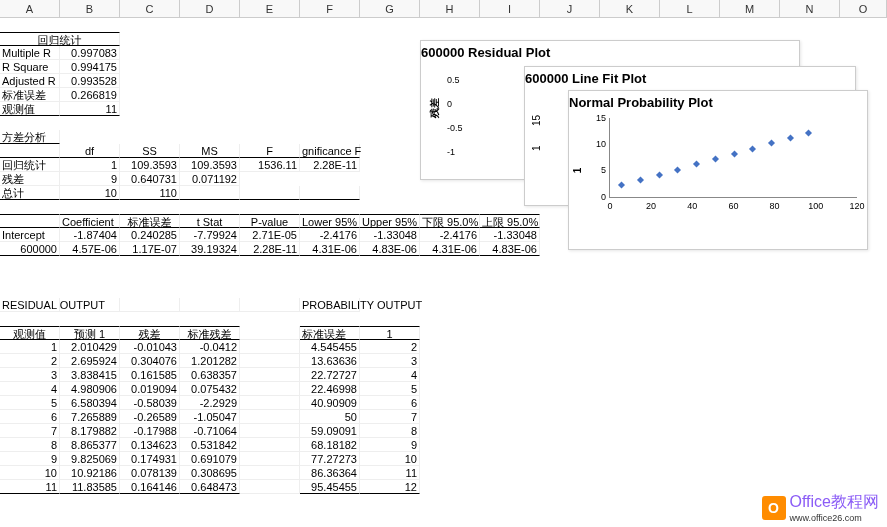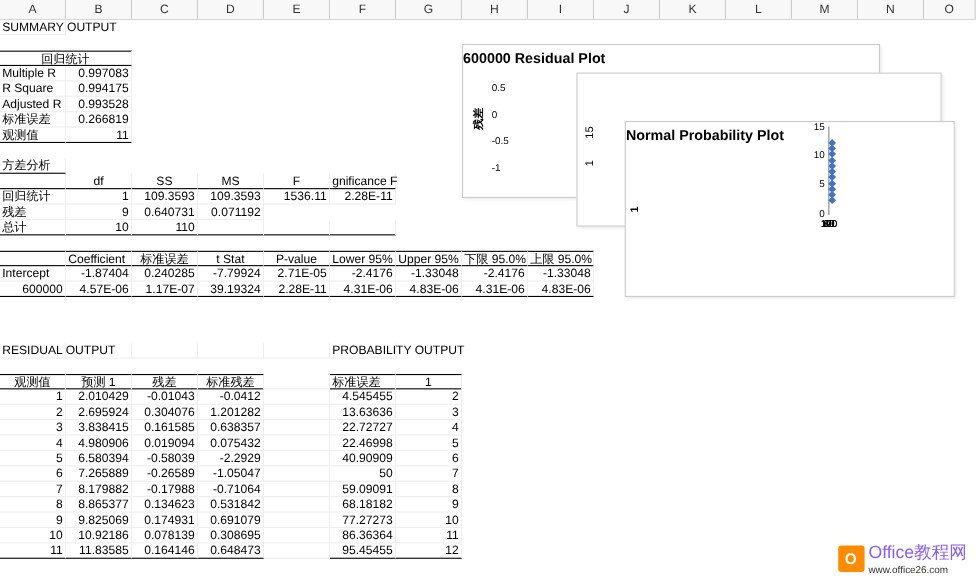--- a/index.html
+++ b/index.html
@@ -20,21 +20,21 @@
   .c { text-align: center; }
   .bb { border-bottom: 1px solid #000 !important; }
   .bt { border-top: 1px solid #000 !important; }
   
   .chart-stack { position: absolute; top: 40px; left: 420px; width: 450px; height: 210px; }
   .chart { position: absolute; background: #fff; border: 1px solid #ccc; box-shadow: 1px 1px 3px rgba(0,0,0,0.1); }
   .chart-title { font-weight: bold; font-size: 13px; text-align: left; padding: 4px 0; font-family: Arial, sans-serif; }
   
   .chart1 { top: 0; left: 0; width: 380px; height: 140px; }
   .chart2 { top: 26px; left: 104px; width: 332px; height: 140px; }
-  .chart3 { top: 50px; left: 148px; width: 300px; height: 160px; display: flex; flex-direction: row; margin-top: 20px; }
+  .chart3 { top: 50px; left: 148px; width: 300px; height: 160px; display: flex; flex-direction: column; }
   
   .plot-area { position: relative; margin: 4px 10px 4px 40px; height: 80px; border-left: 1px solid #888; border-bottom: 1px solid #888; }
   .ylabel { position: absolute; left: -28px; width: 24px; text-align: right; font-size: 9px; transform: translateY(-50%); }
   .xlabel { position: absolute; bottom: -14px; transform: translateX(-50%); font-size: 9px; }
   .axis-title-x { text-align: center; font-size: 10px; font-weight: bold; margin-top: 16px; }
   .point { position: absolute; width: 5px; height: 5px; background: #4472c4; transform: rotate(45deg) translate(-50%, -50%); }
   .chart2-y { position: absolute; left: 6px; top: 48px; font-size: 10px; display: flex; flex-direction: column; gap: 14px; }
   .tick1 { position: absolute; left: 26px; font-size: 9px; width: 20px; }
   
   .logo { position: absolute; bottom: 4px; right: 8px; display: flex; align-items: center; gap: 4px; }
@@ -59,23 +59,20 @@
     <div class="col-header cJ">J</div>
     <div class="col-header cK">K</div>
     <div class="col-header cL">L</div>
     <div class="col-header cM">M</div>
     <div class="col-header cN">N</div>
     <div class="col-header cO">O</div>
   </div>
 
   <div class="cells">
 
-    <div class="row">
-        <div class="cell cA" style="overflow:visible">SUMMARY OUTPUT</div>
-      </div>
     <div class="row"></div>
 
     <div class="row">
         <div class="cell cA bt bb c" style="width:120px;overflow:visible">回归统计</div>
       </div>
     <div class="row">
         <div class="cell cA" style="overflow:visible">Multiple R</div>
         <div class="cell cB r">0.997083</div>
       </div>
     <div class="row">
@@ -293,20 +290,21 @@
 <div class="chart-stack">
   <div class="chart chart1">
     <div class="chart-title">600000 Residual Plot</div>
     <div style="position:absolute;left:4px;top:60px;transform:rotate(-90deg);font-size:10px;font-weight:bold">残差</div>
     <div class="tick1" style="top:34px">0.5</div>
     <div class="tick1" style="top:58px">0</div>
     <div class="tick1" style="top:82px">-0.5</div>
     <div class="tick1" style="top:106px">-1</div>
   </div>
   <div class="chart chart2">
+    <div class="chart-title">600000 Line Fit  Plot</div>
     <div class="chart2-y">
       <div style="transform:rotate(-90deg)">15</div>
       <div style="transform:rotate(-90deg)">1</div>
     </div>
   </div>
   <div class="chart chart3">
     <div class="chart-title">Normal Probability Plot</div>
     <div style="position:absolute;left:6px;top:74px;transform:rotate(-90deg);font-size:10px;font-weight:bold">1</div>
     <div class="plot-area" id="plot3">
       <div class="ylabel" style="top:0%">15</div>

